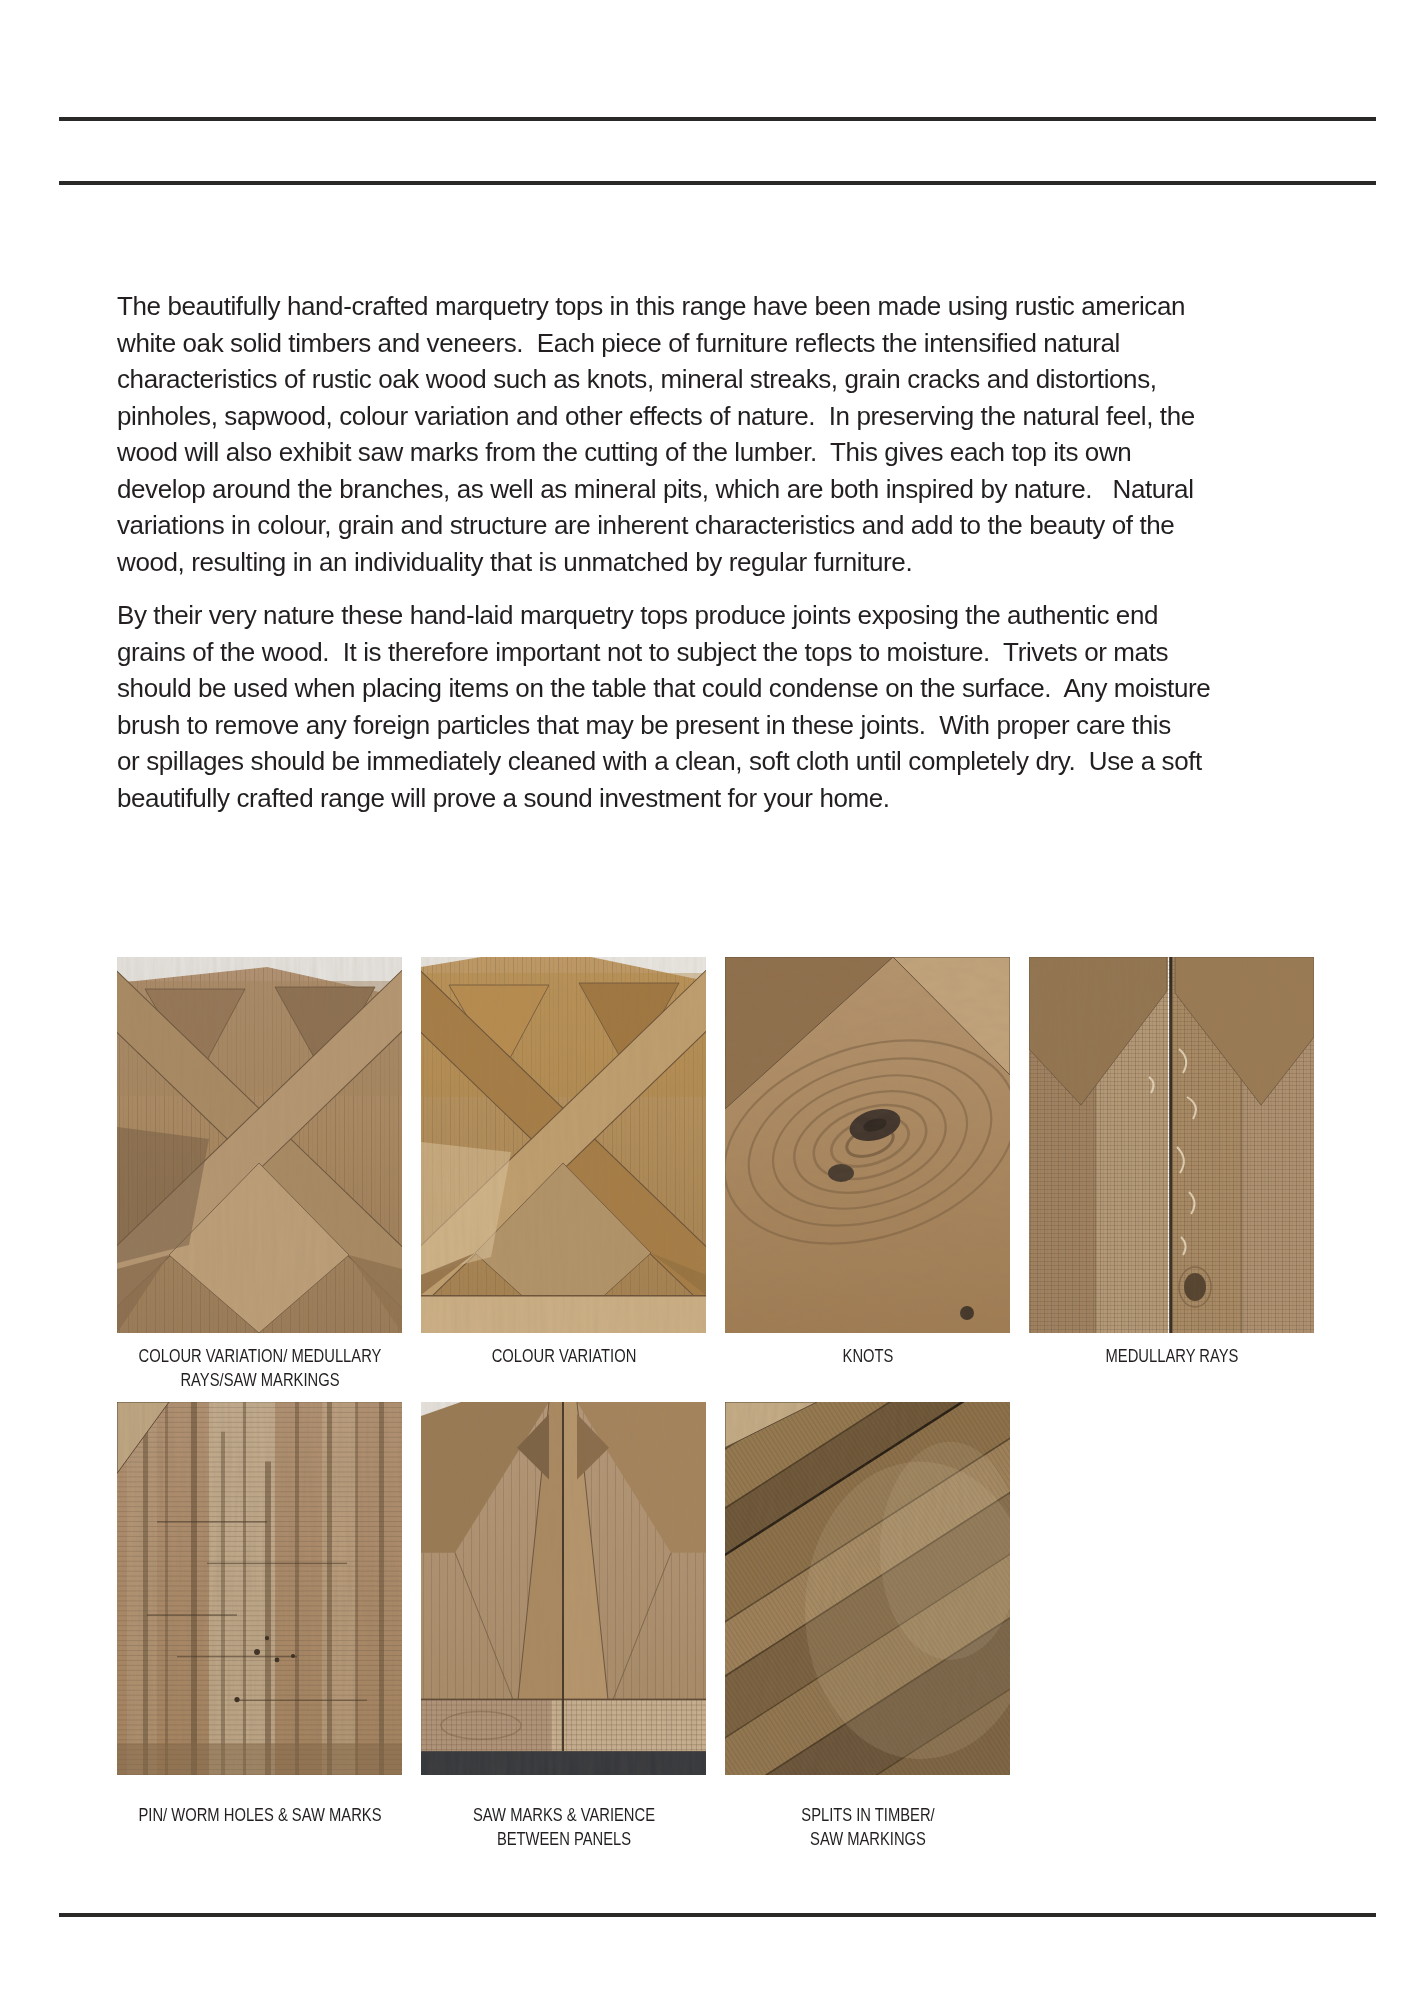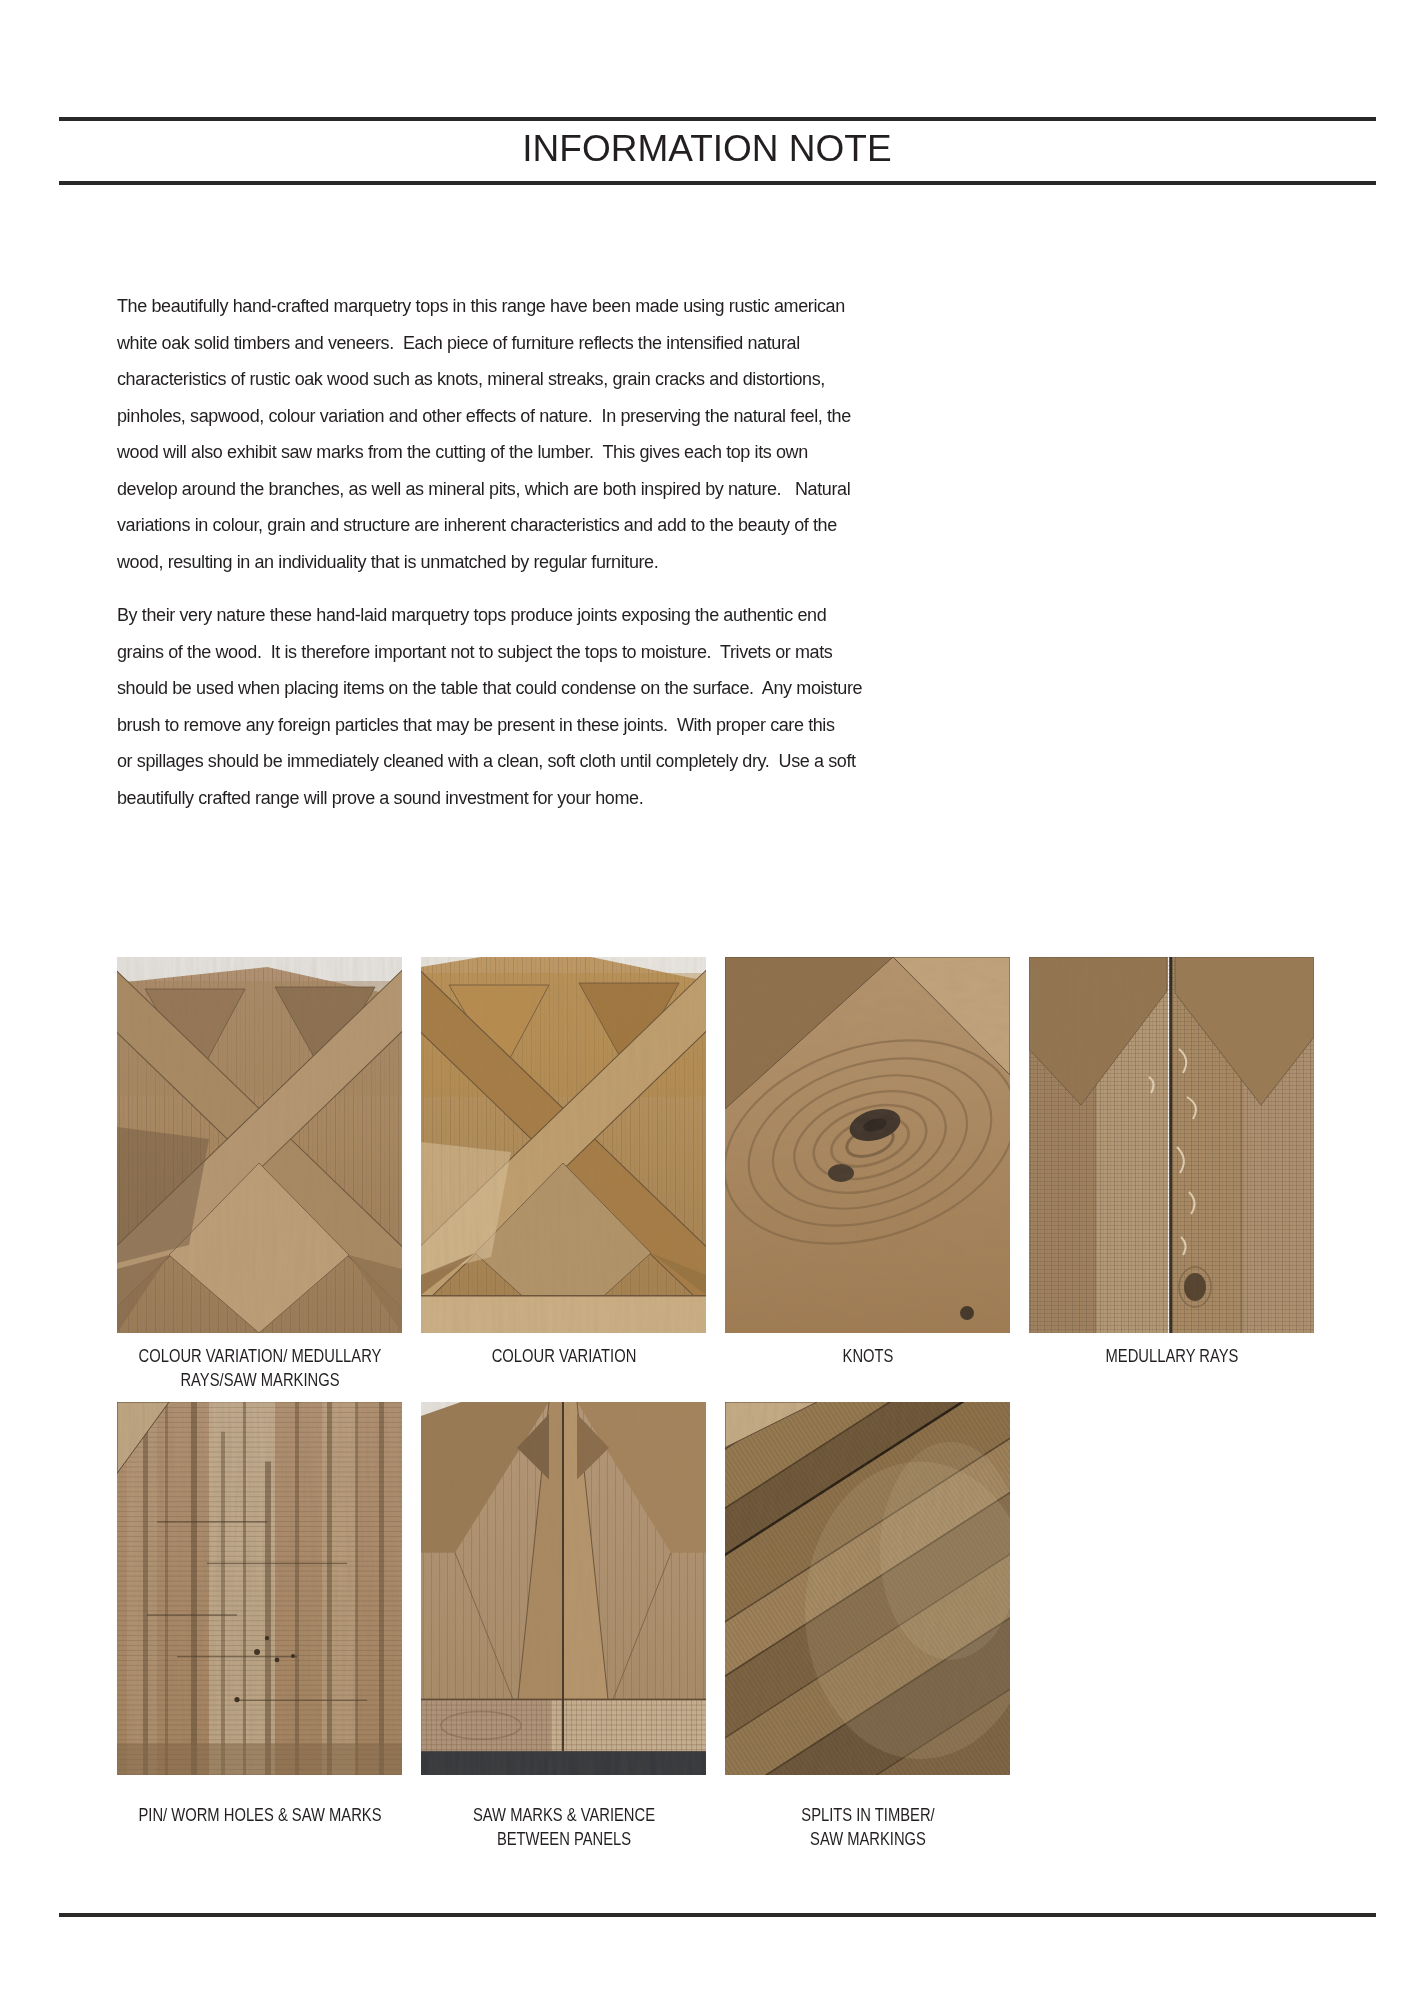--- a/index.html
+++ b/index.html
@@ -21,21 +21,21 @@
   .rule-top1{top:117px;}
   .rule-top2{top:181px;}
   .rule-bottom{top:1913px;}
   .page-title{
     position:absolute;left:0;right:0;top:127px;
     text-align:center;font-size:37px;line-height:44px;
     letter-spacing:0;color:var(--ink);
   }
   .body-copy{
     position:absolute;left:117px;top:288px;
-    font-size:18px;line-height:36.5px;letter-spacing:-0.4px;
+    font-size:26px;line-height:36.5px;letter-spacing:-0.4px;
     color:var(--ink);
   }
   .para > div{white-space:pre;}
   .para + .para{margin-top:17px;}
   .fig-row{position:absolute;left:117px;display:flex;gap:19px;}
   .fig-row-1{top:957px;}
   .fig-row-2{top:1402px;}
   .fig{width:285px;display:flex;flex-direction:column;align-items:center;}
   .photo{width:285px;overflow:hidden;}
   .fig-row-1 .photo{height:376px;}
@@ -47,21 +47,20 @@
   }
   .fig-row-2 .caption{margin-top:28px;}
   .caption > div{white-space:pre;transform:scaleX(0.82);}
 </style>
 </head>
 <body>
 
 <div class="page">
 
   <div class="rule rule-top1"></div>
-  <div class="page-title">INFORMATION NOTE</div>
   <div class="rule rule-top2"></div>
 
   <div class="body-copy">
     <div class="para">
         <div>The beautifully hand-crafted marquetry tops in this range have been made using rustic american</div>
         <div>white oak solid timbers and veneers.  Each piece of furniture reflects the intensified natural</div>
         <div>characteristics of rustic oak wood such as knots, mineral streaks, grain cracks and distortions,</div>
         <div>pinholes, sapwood, colour variation and other effects of nature.  In preserving the natural feel, the</div>
         <div>wood will also exhibit saw marks from the cutting of the lumber.  This gives each top its own</div>
         <div>develop around the branches, as well as mineral pits, which are both inspired by nature.   Natural</div>

